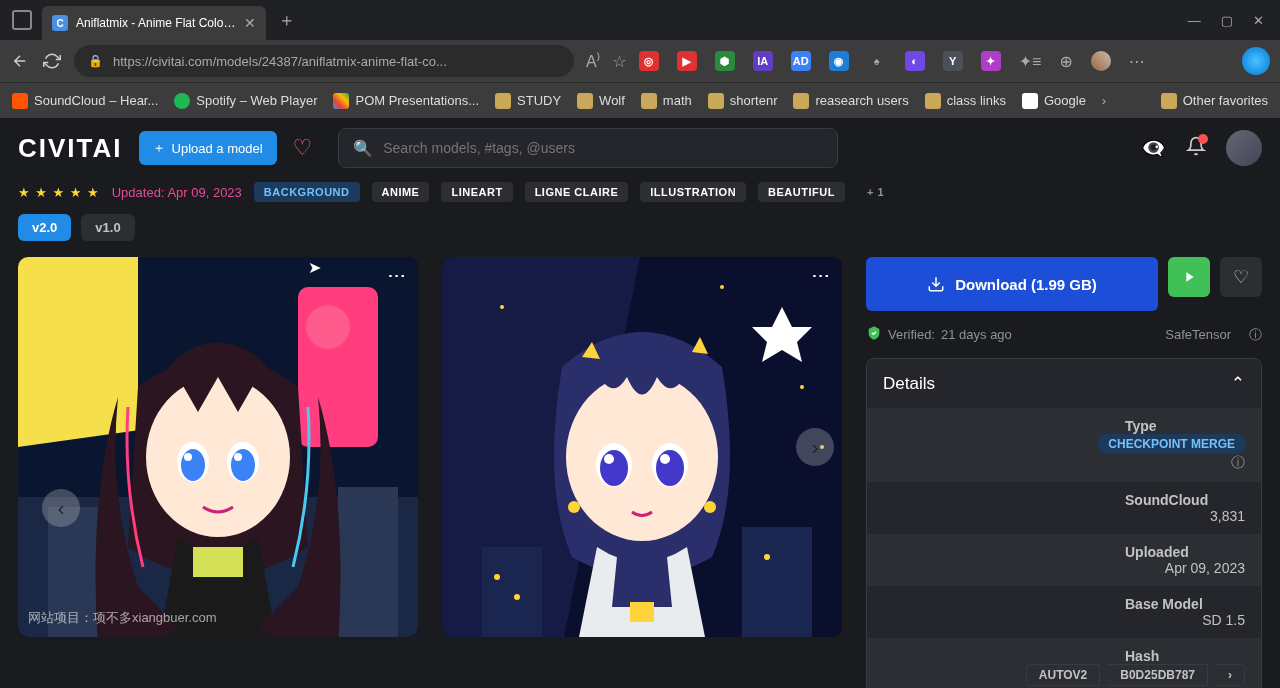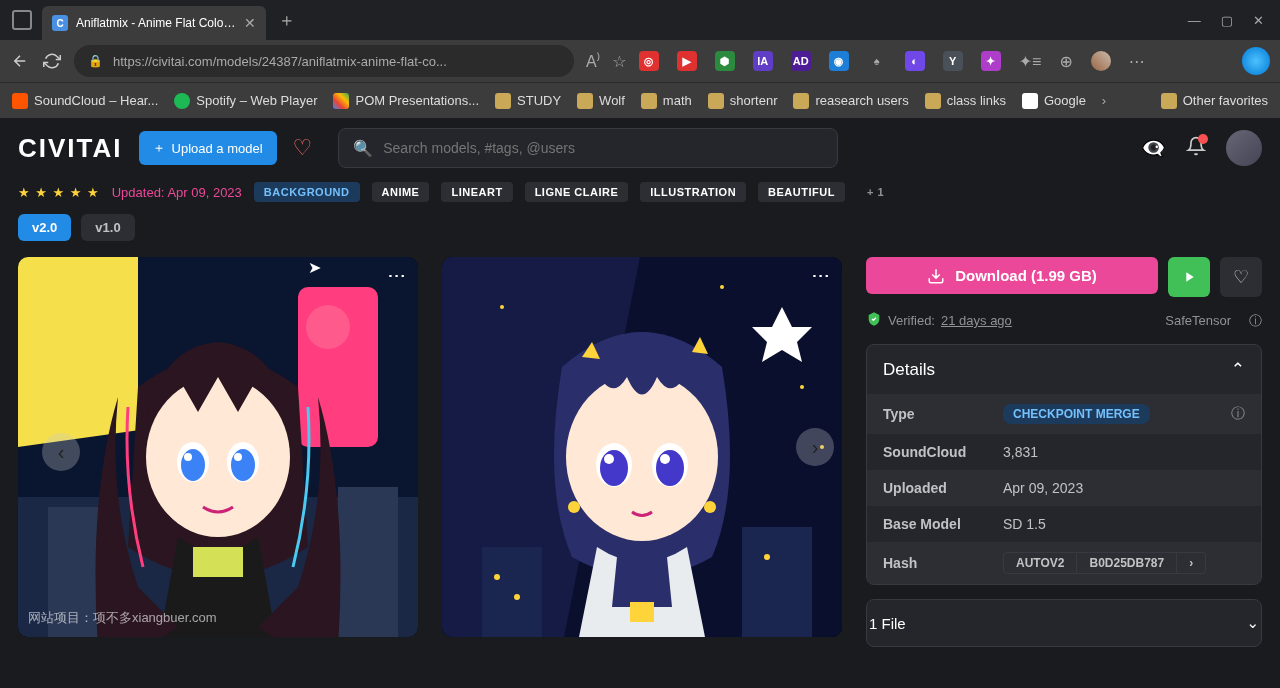--- a/index.html
+++ b/index.html
@@ -62,38 +62,38 @@
 .gallery { flex: 1; display: flex; gap: 24px; position: relative; }
 .image-card { position: relative; flex: 1; height: 380px; border-radius: 10px; overflow: hidden; background:#000;}
 .image-menu { position: absolute; top: 10px; right: 10px; color: #fff; font-size: 18px; cursor: pointer; z-index:2; writing-mode: vertical-rl;}
 .nav-arrow { position: absolute; top: 50%; transform: translateY(-50%); width: 38px; height: 38px; border-radius: 50%; background: rgba(200,200,200,0.3); display: flex; align-items: center; justify-content: center; color: #222; font-size:20px; cursor: pointer; z-index:3;}
 .nav-arrow.left { left: 24px; }
 .nav-arrow.right { right: 8px; }
 .watermark { position: absolute; bottom: 10px; left:10px; color:rgba(255,255,255,0.6); font-size:13px; z-index:2;}
 
 .sidebar-panel { width: 396px; display: flex; flex-direction: column; gap: 14px; }
 .action-row { display: flex; gap: 10px; }
-.download-btn { flex: 1; background: #ec4899; color: #fff; height: 37px; border-radius: 6px; display: flex; align-items: center; justify-content: center; gap: 10px; font-weight: 600; font-size: 15px; cursor: pointer; }
+.download-btn { flex: 1; background: #1d4ed8; color: #fff; height: 54px; border-radius: 6px; display: flex; align-items: center; justify-content: center; gap: 10px; font-weight: 600; font-size: 15px; cursor: pointer; }
 .play-btn { width: 42px; height: 40px; background: #40c057; border-radius: 6px; display: flex; align-items: center; justify-content: center; color: #fff; cursor: pointer; }
 .fav-btn { width: 42px; height: 40px; background: #2c2e33; border-radius: 6px; display: flex; align-items: center; justify-content: center; color: #c1c2c5; cursor: pointer; font-size:18px;}
 .verify-row { display: flex; align-items: center; font-size: 13px; color: #909296; gap:6px;}
 .verify-row .shield { color: #40c057; }
 .verify-row .right { margin-left: auto; display:flex; align-items:center; gap:18px;}
-.verify-link { text-decoration: underline; }
+.verify-link { }
 
 .details-card { background: #25262b; border: 1px solid #373a40; border-radius: 8px; overflow: hidden; }
 .details-header { display: flex; align-items: center; justify-content: space-between; padding: 14px 16px; font-size: 17px; font-weight:500; color: #fff; cursor: pointer; }
 .details-body { }
-.detail-row { display: flex; align-items: center; padding: 10px 16px; font-size: 14px; }
+.detail-row { display: flex; align-items: flex-end; padding: 10px 16px; font-size: 14px; flex-direction: column; }
 .detail-row:nth-child(odd) { background: #2c2e33; }
 .detail-key { width: 120px; color: #c1c2c5; font-weight:600;}
 .detail-val { color: #c1c2c5; }
 .badge { background: #1c3a5c; color: #74c0fc; padding: 3px 10px; border-radius: 8px; font-size: 12px; font-weight:700;}
 .info-icon { margin-left: auto; color: #909296; cursor:pointer;}
-.hash-group { display: flex; gap:0; }
+.hash-group { display: flex; gap:8px; }
 .hash-seg { border: 1px solid #373a40; padding: 3px 12px; font-size: 12px; font-weight:600;}
 .hash-seg:first-child { border-radius: 4px 0 0 4px; }
 .hash-seg:nth-child(2) { border-left:none; }
 .hash-seg.arrow { border-left:none; border-radius: 0 4px 4px 0; cursor:pointer;}
 
 .files-card { background: #25262b; border: 1px solid #373a40; border-radius: 8px; padding: 14px 2px; display: flex; align-items: center; justify-content: space-between; font-size: 15px; color: #fff; cursor:pointer;}
 
 
 .anime1, .anime2 { width:100%; height:100%; }
 
@@ -136,21 +136,21 @@
       <span class="lock">🔒</span>
       <span>https://civitai.com/models/24387/aniflatmix-anime-flat-co...</span>
     </div>
     <span style="color:#aaa;">A⁾</span>
     <span style="color:#aaa;">☆</span>
     <div class="addr-icons">
       <div class="ext-icon" style="background:#e03131;">◎</div>
       <div class="ext-icon" style="background:#e03131;">▶</div>
       <div class="ext-icon" style="background:#2b8a3e;">⬢</div>
       <div class="ext-icon" style="background:#5f3dc4;">IA</div>
-      <div class="ext-icon" style="background:#4c1d95;">AD</div>
+      <div class="ext-icon" style="background:#3b82f6;">AD</div>
       <div class="ext-icon" style="background:#1c7ed6;">◉</div>
       <div class="ext-icon" style="color:#aaa;">♠</div>
       <div class="ext-icon" style="background:#7048e8;">◐</div>
       <div class="ext-icon" style="background:#495057;">Y</div>
       <div class="ext-icon" style="background:#ae3ec9;">✦</div>
       <span style="color:#aaa;">✦≡</span>
       <span style="color:#aaa;">⊕</span>
       <div class="ext-icon" style="background:linear-gradient(45deg,#964,#cba); border-radius:50%;"></div>
       <span style="color:#aaa;">⋯</span>
     </div>

